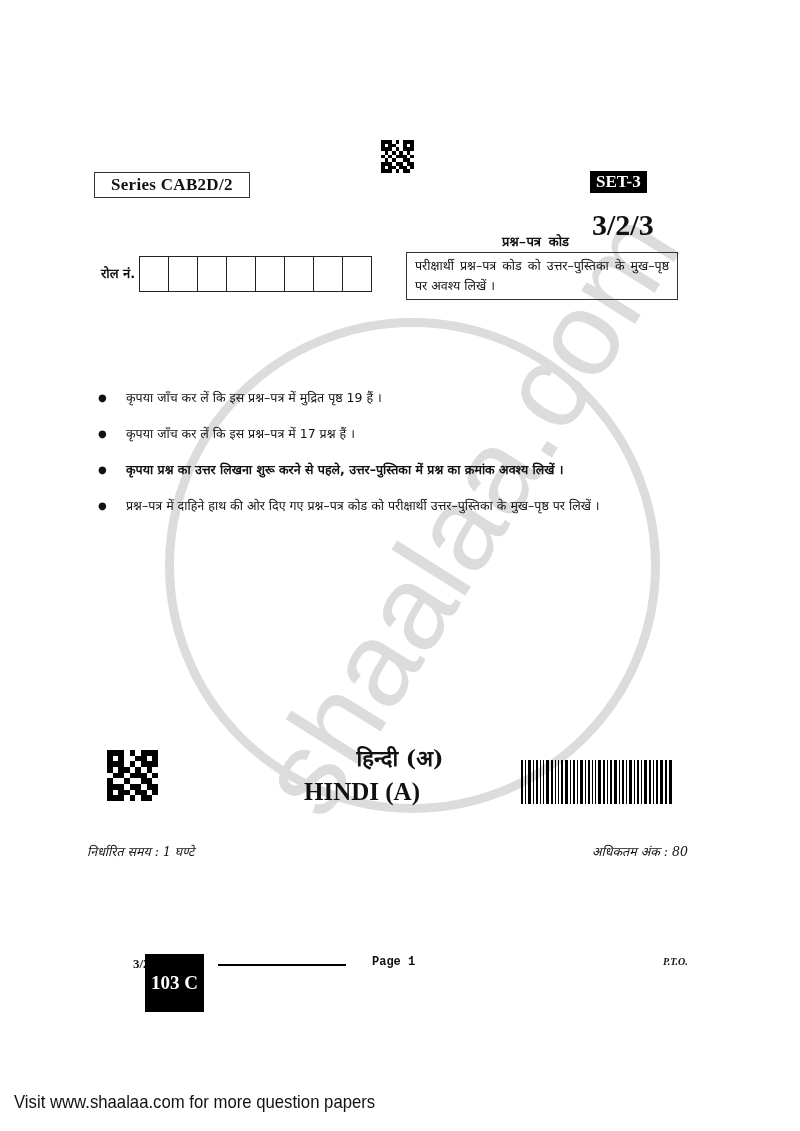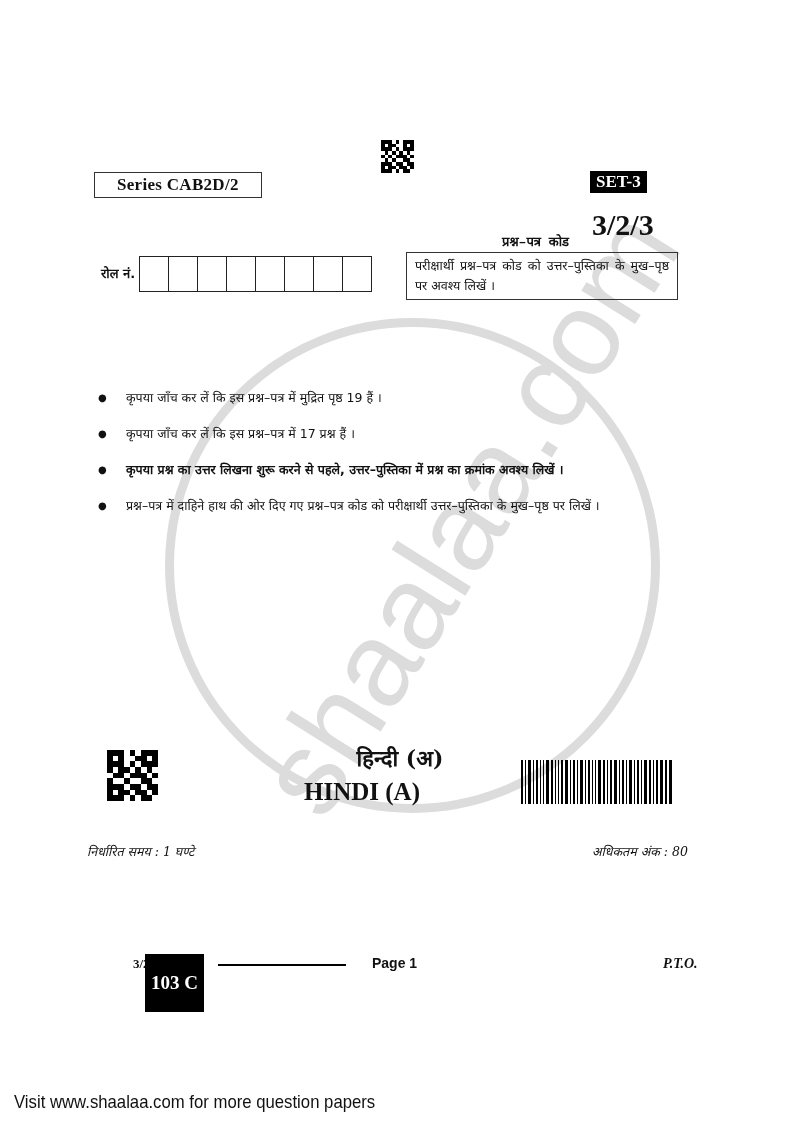--- a/index.html
+++ b/index.html
@@ -6,21 +6,21 @@
   body { width:800px; height:1131px; position:relative; overflow:hidden;
          font-family:"DejaVu Serif", serif; color:#111; }
   .abs { position:absolute; }
   .watermark-circle { left:165px; top:318px; width:495px; height:495px; border-radius:50%;
          border:9px solid #dcdcdc; box-sizing:border-box; }
   .watermark-text { left:170px; top:520px; font-family:"Liberation Sans", sans-serif; font-size:120px;
          color:#dcdcdc; transform:rotate(-58deg); transform-origin:center; white-space:nowrap; width:500px; text-align:center; }
   .qr { display:grid; grid-template-columns:repeat(9,1fr); grid-template-rows:repeat(9,1fr); }
   .qr span { background:#000; }
   .qr span.w { background:#fff; }
-  .series-box { left:94px; top:172px; padding:2px 22px; border:1.5px solid #333; font-size:17px; font-family:"Liberation Serif", serif; font-weight:bold; letter-spacing:0.3px; }
+  .series-box { left:94px; top:172px; padding:2px 16px; border:1.5px solid #333; font-size:17px; font-family:"Liberation Serif", serif; font-weight:bold; letter-spacing:0.3px; }
   .set-box { left:590px; top:171px; background:#000; color:#fff; padding:1px 6px; font-family:"Liberation Serif", serif; font-weight:bold; font-size:17px; }
   .code-label { left:502px; top:232px; font-size:13px; font-weight:bold; font-family:Liberation Mono, monospace; }
   .code-val { left:592px; top:208px; font-size:30px; font-weight:bold; font-family:"Liberation Serif", serif; }
   .roll-label { left:93px; top:264px; font-size:13px; font-weight:bold; font-family:"DejaVu Sans", sans-serif;margin-left:8px; }
   .roll-boxes { left:139px; top:256px; display:flex; border:1px solid #222; }
   .roll-boxes div { width:28px; height:34px; border-right:1px solid #222; }
   .roll-boxes div:last-child { border-right:none; }
   .notice-box { left:406px; top:252px; width:254px; padding:3px 8px; border:1.5px solid #333; font-size:12.5px; line-height:20px; font-family:"DejaVu Sans", sans-serif; text-align:justify; }
   .bullets { left:98px; top:380px; width:580px; font-family:"DejaVu Sans", sans-serif; font-size:12.5px; }
   .bullet { position:relative; padding-left:28px; line-height:36px; margin-bottom:0; }
@@ -28,22 +28,22 @@
   .bullet.bold { font-weight:bold; }
   .title-hi { left:0; width:800px; top:742px; text-align:center; font-size:22px; font-weight:bold; font-family:"DejaVu Serif", serif; }
   .title-en { left:0; width:724px; top:778px; text-align:center; font-size:25px; font-weight:bold; font-family:"Liberation Serif", serif; }
   .barcode { left:521px; top:760px; width:190px; height:44px; display:flex; align-items:stretch; gap:0; }
   .barcode i { display:block; background:#000; margin-right:2px; }
   .time { left:87px; top:843px; font-style:italic; font-size:12.5px; font-family:"DejaVu Serif", serif; }
   .marks { left:592px; top:843px; font-style:italic; font-size:12.5px; font-family:"DejaVu Serif", serif; }
   .footer-code { left:89px; top:956px; font-weight:bold; font-size:13px; font-family:"Liberation Serif", serif;margin-left:44px; }
   .footer-box { left:145px; top:954px; background:#000; color:#fff; font-weight:bold; font-size:19px; padding:18px 6px; font-family:"Liberation Serif", serif; }
   .footer-line { left:218px; top:964px; width:128px; height:2px; background:#000; }
-  .footer-page { left:372px; top:955px; font-weight:bold; font-size:14px; font-family:Liberation Sans, sans-serif; }
-  .footer-pto { left:663px; top:956px; font-weight:bold; font-style:italic; font-size:14px; font-family:"Liberation Serif", serif; }
+  .footer-page { left:372px; top:955px; font-weight:bold; font-size:12px; font-family:Liberation Mono, monospace; }
+  .footer-pto { left:663px; top:956px; font-weight:bold; font-style:italic; font-size:10px; font-family:"Liberation Serif", serif; }
   .site-footer { left:14px; top:1091px; font-family:"Liberation Sans", sans-serif; font-size:19px; color:#111; transform:scaleX(0.88); transform-origin:left; }
 </style>
 </head>
 <body>
 
 <div class="abs watermark-circle"></div>
 <div class="abs watermark-text">shaalaa.com</div>
 
 <div class="abs qr" style="left:381px;top:140px;width:33px;height:33px;">
   <span></span>

